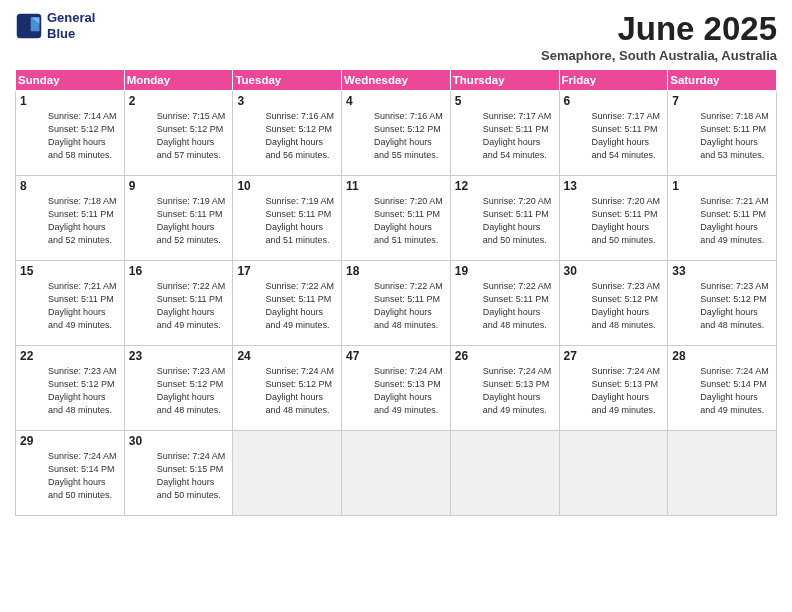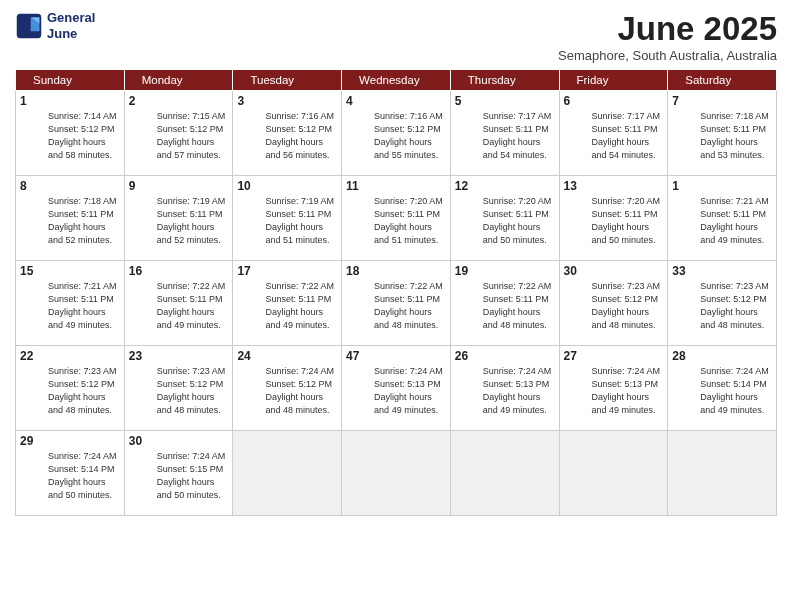--- a/index.html
+++ b/index.html
@@ -41,33 +41,33 @@
       text-align: right;
     }
     .month-title {
       font-size: 33px;
       font-weight: bold;
       color: #222;
     }
     .subtitle {
       font-size: 13px;
       color: #444;
-      font-weight: normal;
+      font-weight: bold;
     }
     .calendar {
       width: 100%;
       border-collapse: collapse;
       table-layout: fixed;
     }
     .calendar th {
-      background: #7f1d1d;
+      background: #ec4899;
       color: #fff;
       font-size: 11.5px;
-      font-weight: normal;
-      padding: 4px 17px;
+      font-weight: bold;
+      padding: 4px 2px;
       border: 1px solid #fff;
       text-align: left;
     }
     .calendar td {
       border: 1px solid #ccc;
       vertical-align: top;
       padding: 3px 4px;
       font-size: 9.5px;
       color: #333;
       background: #fff;
@@ -96,21 +96,21 @@
 <div class="page">
   <div class="header">
     <div class="logo">
       <svg class="logo-icon" viewBox="0 0 32 32" width="32" height="32">
         <rect x="2" y="2" width="28" height="28" rx="4" fill="#1a2e6e"></rect>
         <polygon points="18,6 28,14 28,22 18,22" fill="#4a90d9"></polygon>
         <polygon points="18,6 28,6 28,14" fill="#7ab8f5"></polygon>
       </svg>
       <div>
         <div class="logo-text">General</div>
-        <div class="logo-text">June</div>
+        <div class="logo-text">Blue</div>
       </div>
     </div>
     <div class="title-block">
       <div class="month-title">June 2025</div>
       <div class="subtitle">Semaphore, South Australia, Australia</div>
     </div>
   </div>
 
   <table class="calendar">
     <thead>

